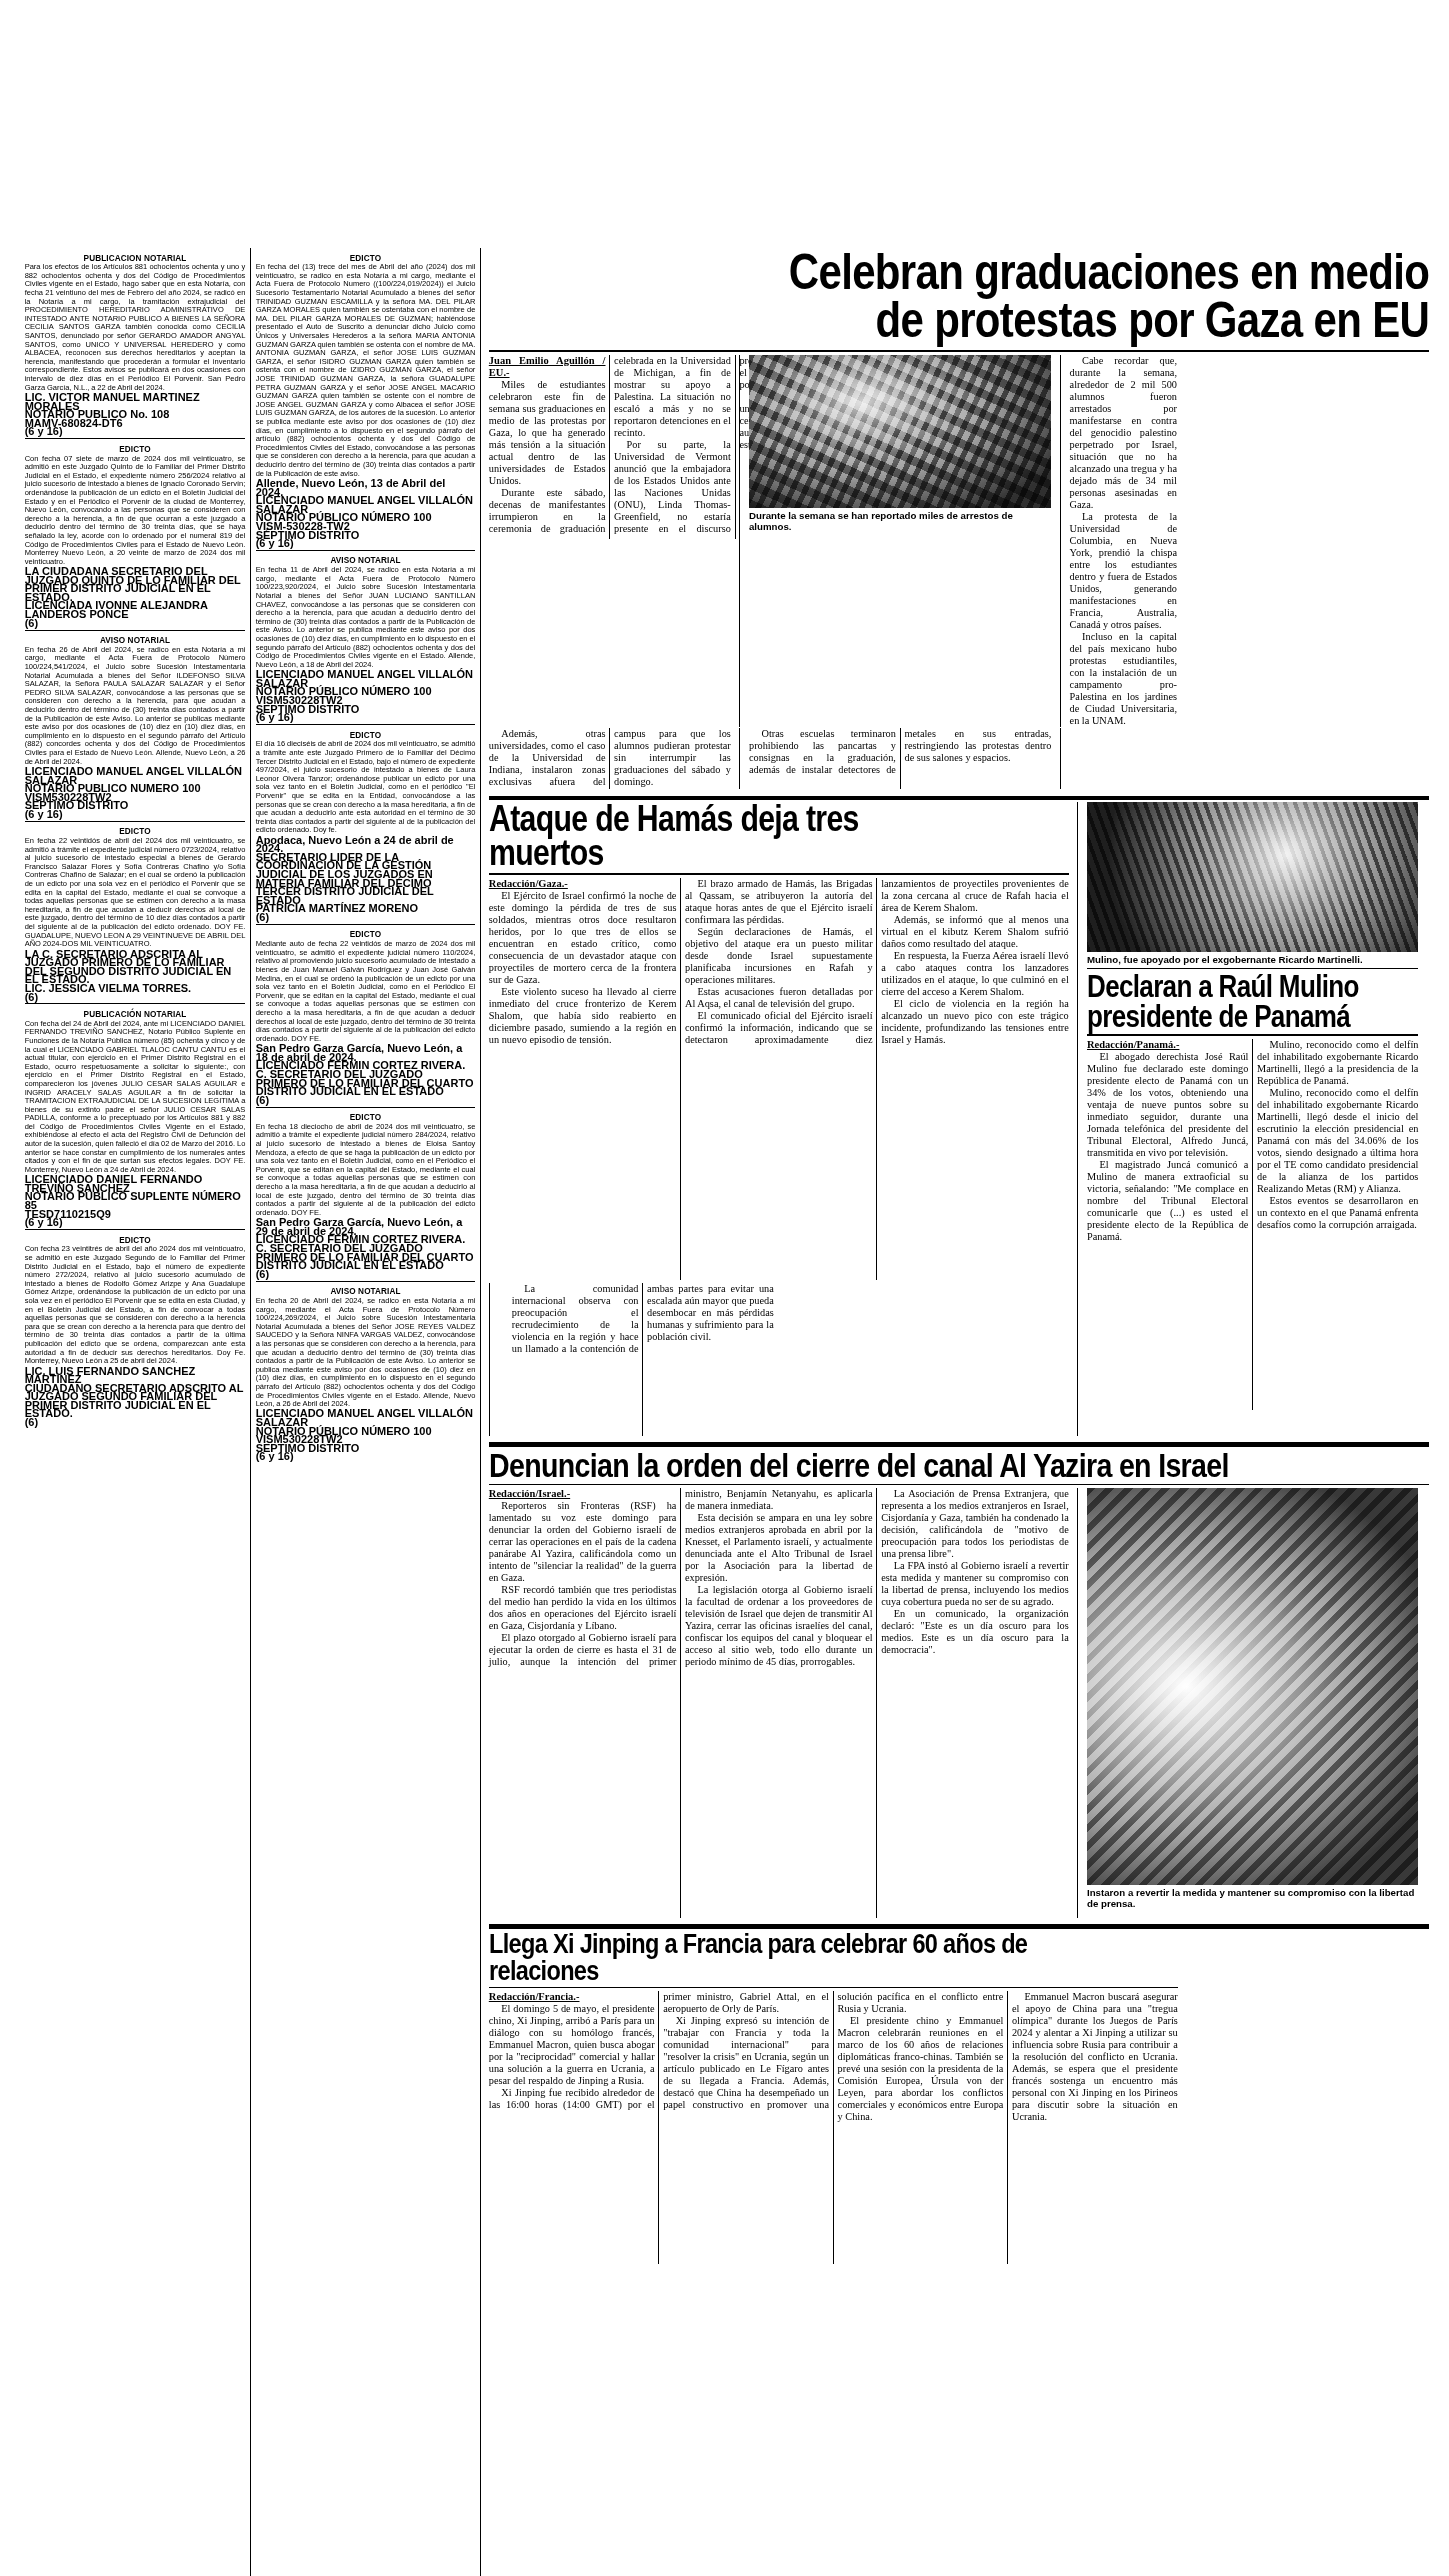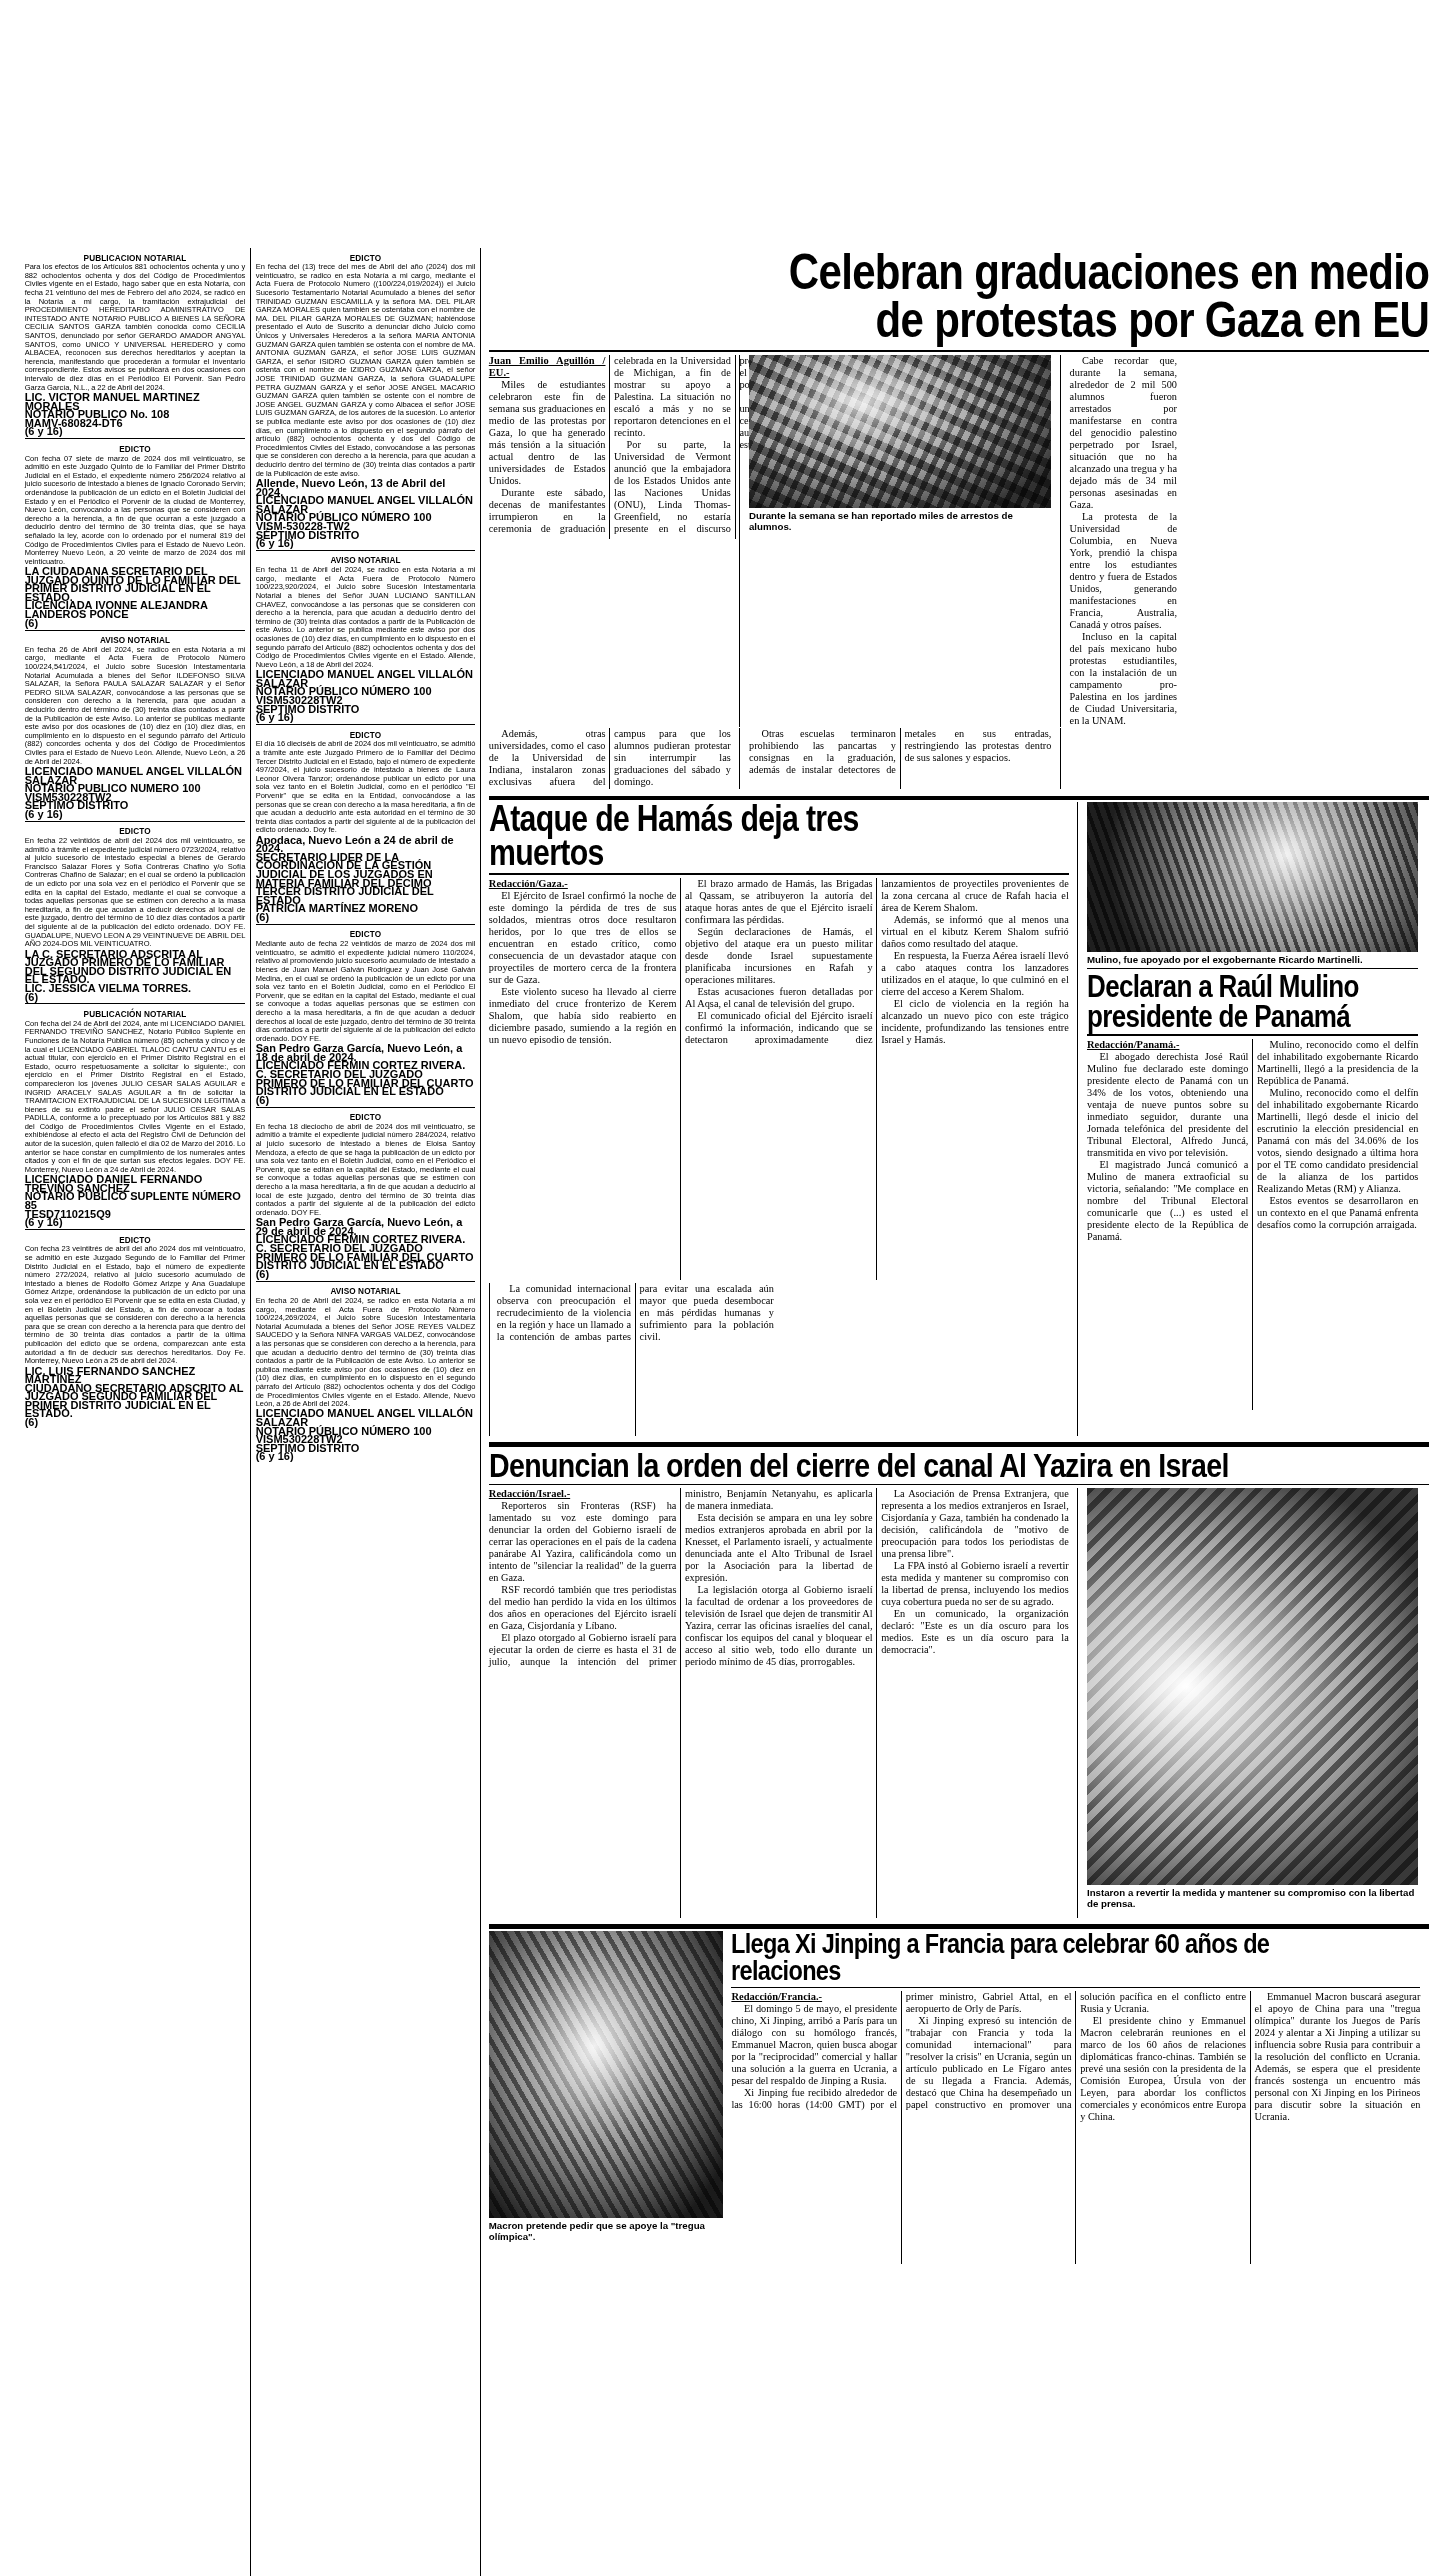--- a/index.html
+++ b/index.html
@@ -289,21 +289,21 @@
             <p>Este violento suceso ha llevado al cierre inmediato del cruce fronterizo de Kerem Shalom, que había sido reabierto en diciembre pasado, sumiendo a la región en un nuevo episodio de tensión.</p>
             <p>El brazo armado de Hamás, las Brigadas al Qassam, se atribuyeron la autoría del ataque horas antes de que el Ejército israelí confirmara las pérdidas.</p>
             <p>Según declaraciones de Hamás, el objetivo del ataque era un puesto militar desde donde Israel supuestamente planificaba incursiones en Rafah y operaciones militares.</p>
             <p>Estas acusaciones fueron detalladas por Al Aqsa, el canal de televisión del grupo.</p>
             <p>El comunicado oficial del Ejército israelí confirmó la información, indicando que se detectaron aproximadamente diez lanzamientos de proyectiles provenientes de la zona cercana al cruce de Rafah hacia el área de Kerem Shalom.</p>
             <p>Además, se informó que al menos una virtual en el kibutz Kerem Shalom sufrió daños como resultado del ataque.</p>
             <p>En respuesta, la Fuerza Aérea israelí llevó a cabo ataques contra los lanzadores utilizados en el ataque, lo que culminó en el cierre del acceso a Kerem Shalom.</p>
             <p>El ciclo de violencia en la región ha alcanzado un nuevo pico con este trágico incidente, profundizando las tensiones entre Israel y Hamás.</p>
           </div>
           <div class="flexrow" style="gap:8.6px;margin-top:3.1px;">
-            <div style="width:285px;border-left:0.8px solid #000;padding-left:7px;">
+            <div style="width:285px;border-left:0.8px solid #000;padding-left:22px;">
               <div class="art cols2" style="height:153px;">
                 <p>La comunidad internacional observa con preocupación el recrudecimiento de la violencia en la región y hace un llamado a la contención de ambas partes para evitar una escalada aún mayor que pueda desembocar en más pérdidas humanas y sufrimiento para la población civil.</p>
               </div>
             </div>
           </div>
         </div>
 
         <div style="width:341px;border-left:1.6px solid #000;padding-left:8.6px;">
           <div class="photo p2" style="width:100%;height:150px;"></div>
           <div class="caption">Mulino, fue apoyado por el exgobernante Ricardo Martinelli.</div>
@@ -345,24 +345,20 @@
             <div class="photo p4" style="width:100%;height:397px;"></div>
             <div class="caption">Instaron a revertir la medida y mantener su compromiso con la libertad de prensa.</div>
           </div>
         </div>
       </div>
 
       <div class="rule-thick"></div>
 
       <div>
         <div class="flexrow" style="gap:8.6px;">
-          <div style="width:234px;">
-            <div class="photo p5" style="width:100%;height:287px;"></div>
-            <div class="caption">Macron pretende pedir que se apoye la "tregua olímpica".</div>
-          </div>
           <div style="width:689px;">
             <div class="hl hl-xi">Llega Xi Jinping a Francia para celebrar 60 años de relaciones</div>
             <div class="rule-thin"></div>
             <div class="art cols4" style="height:273px;">
               <p class="byline">Redacción/Francia.-</p>
               <p>El domingo 5 de mayo, el presidente chino, Xi Jinping, arribó a París para un diálogo con su homólogo francés, Emmanuel Macron, quien busca abogar por la "reciprocidad" comercial y hallar una solución a la guerra en Ucrania, a pesar del respaldo de Jinping a Rusia.</p>
               <p>Xi Jinping fue recibido alrededor de las 16:00 horas (14:00 GMT) por el primer ministro, Gabriel Attal, en el aeropuerto de Orly de París.</p>
               <p>Xi Jinping expresó su intención de "trabajar con Francia y toda la comunidad internacional" para "resolver la crisis" en Ucrania, según un artículo publicado en Le Fígaro antes de su llegada a Francia. Además, destacó que China ha desempeñado un papel constructivo en promover una solución pacífica en el conflicto entre Rusia y Ucrania.</p>
               <p>El presidente chino y Emmanuel Macron celebrarán reuniones en el marco de los 60 años de relaciones diplomáticas franco-chinas. También se prevé una sesión con la presidenta de la Comisión Europea, Úrsula von der Leyen, para abordar los conflictos comerciales y económicos entre Europa y China.</p>
               <p>Emmanuel Macron buscará asegurar el apoyo de China para una "tregua olímpica" durante los Juegos de París 2024 y alentar a Xi Jinping a utilizar su influencia sobre Rusia para contribuir a la resolución del conflicto en Ucrania. Además, se espera que el presidente francés sostenga un encuentro más personal con Xi Jinping en los Pirineos para discutir sobre la situación en Ucrania.</p>

